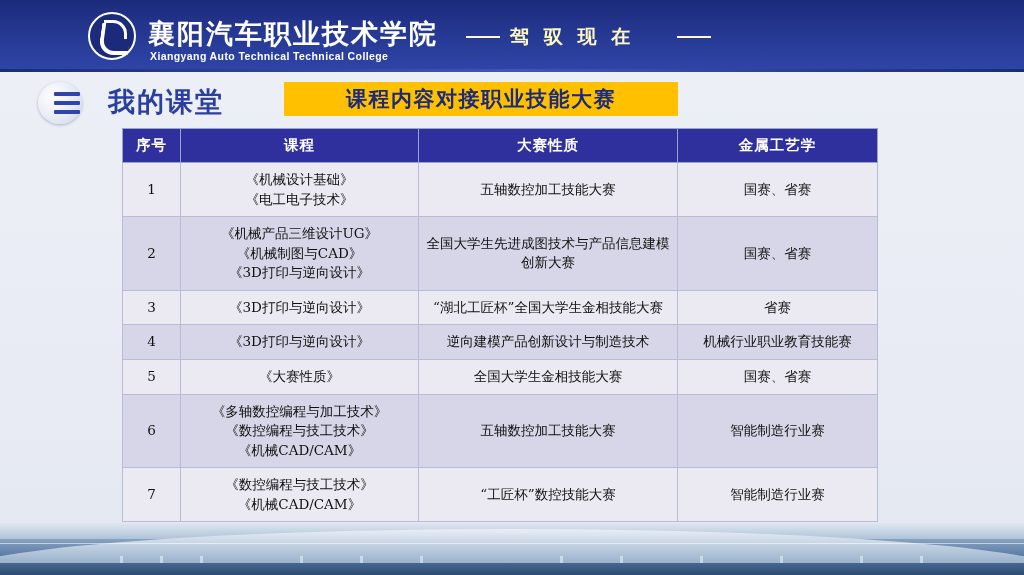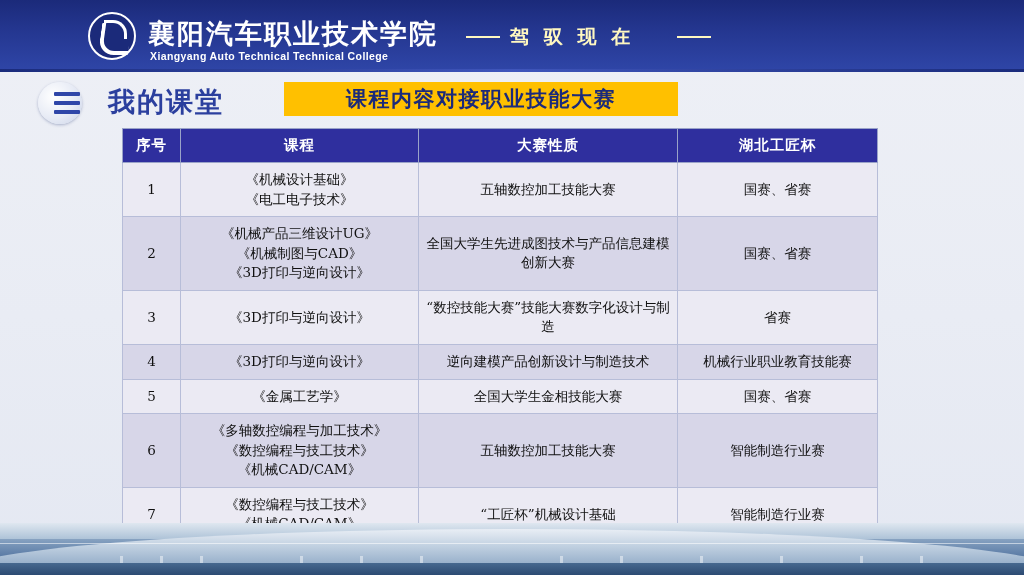--- a/index.html
+++ b/index.html
@@ -282,21 +282,21 @@
         <col style="width:58px">
         <col style="width:238px">
         <col style="width:259px">
         <col style="width:200px">
       </colgroup>
       <thead>
         <tr>
           <th>序号</th>
           <th>课程</th>
           <th>大赛性质</th>
-          <th>湖北工匠杯</th>
+          <th>金属工艺学</th>
         </tr>
       </thead>
       <tbody>
         <tr class="row-odd">
           <td class="col-no">1</td>
           <td class="col-course">
             <span class="ln">《机械设计基础》</span>
             <span class="ln">《电工电子技术》</span>
           </td>
           <td>五轴数控加工技能大赛</td>
@@ -310,56 +310,56 @@
             <span class="ln">《3D打印与逆向设计》</span>
           </td>
           <td>全国大学生先进成图技术与产品信息建模创新大赛</td>
           <td>国赛、省赛</td>
         </tr>
         <tr class="row-odd">
           <td class="col-no">3</td>
           <td class="col-course">
             <span class="ln">《3D打印与逆向设计》</span>
           </td>
-          <td>“数控技能大赛”技能大赛数字化设计与制造</td>
+          <td>“湖北工匠杯”全国大学生金相技能大赛</td>
           <td>省赛</td>
         </tr>
         <tr class="row-even">
           <td class="col-no">4</td>
           <td class="col-course">
             <span class="ln">《3D打印与逆向设计》</span>
           </td>
           <td>逆向建模产品创新设计与制造技术</td>
           <td>机械行业职业教育技能赛</td>
         </tr>
         <tr class="row-odd">
           <td class="col-no">5</td>
           <td class="col-course">
-            <span class="ln">《金属工艺学》</span>
+            <span class="ln">《大赛性质》</span>
           </td>
           <td>全国大学生金相技能大赛</td>
           <td>国赛、省赛</td>
         </tr>
         <tr class="row-even">
           <td class="col-no">6</td>
           <td class="col-course">
             <span class="ln">《多轴数控编程与加工技术》</span>
             <span class="ln">《数控编程与技工技术》</span>
             <span class="ln">《机械CAD/CAM》</span>
           </td>
           <td>五轴数控加工技能大赛</td>
           <td>智能制造行业赛</td>
         </tr>
         <tr class="row-odd">
           <td class="col-no">7</td>
           <td class="col-course">
             <span class="ln">《数控编程与技工技术》</span>
             <span class="ln">《机械CAD/CAM》</span>
           </td>
-          <td>“工匠杯”机械设计基础</td>
+          <td>“工匠杯”数控技能大赛</td>
           <td>智能制造行业赛</td>
         </tr>
       </tbody>
     </table>
   </div>
 
   <div class="bottom-band">
     <div class="sky"></div>
     <div class="roof"></div>
     <div class="ground"></div>

